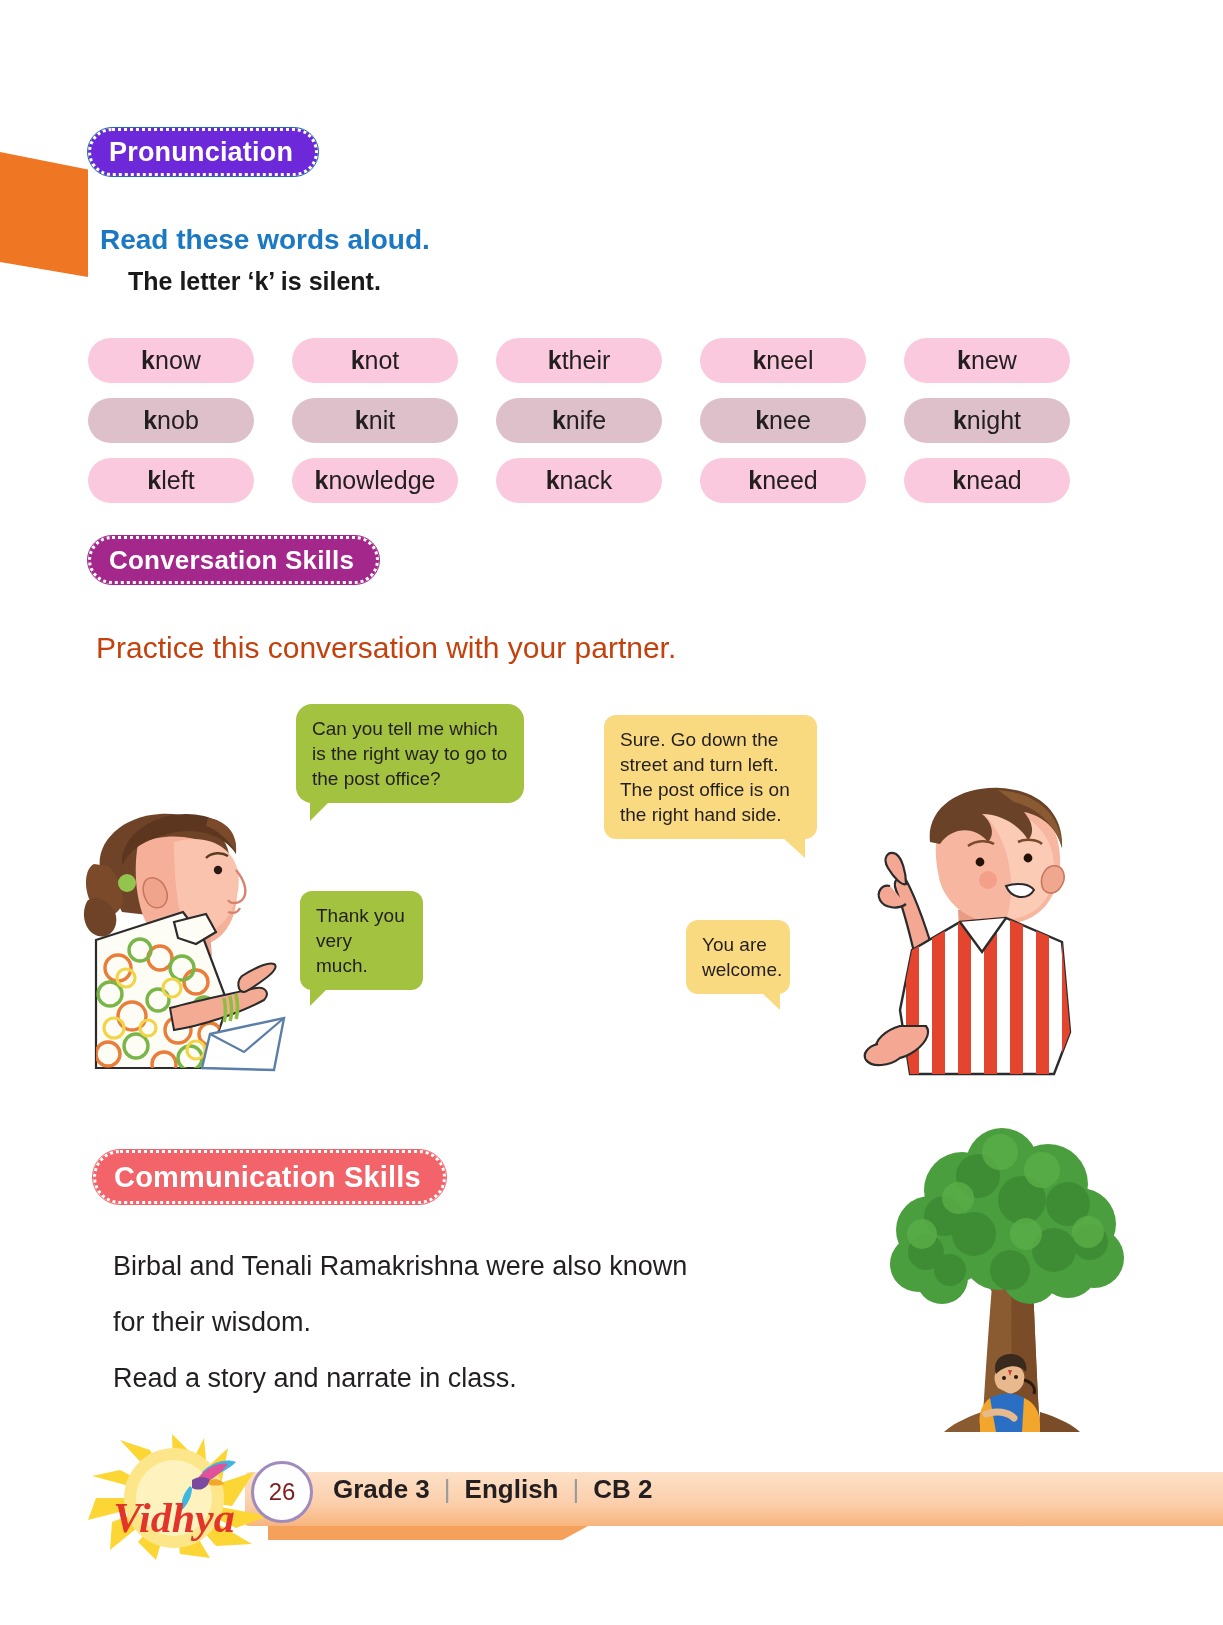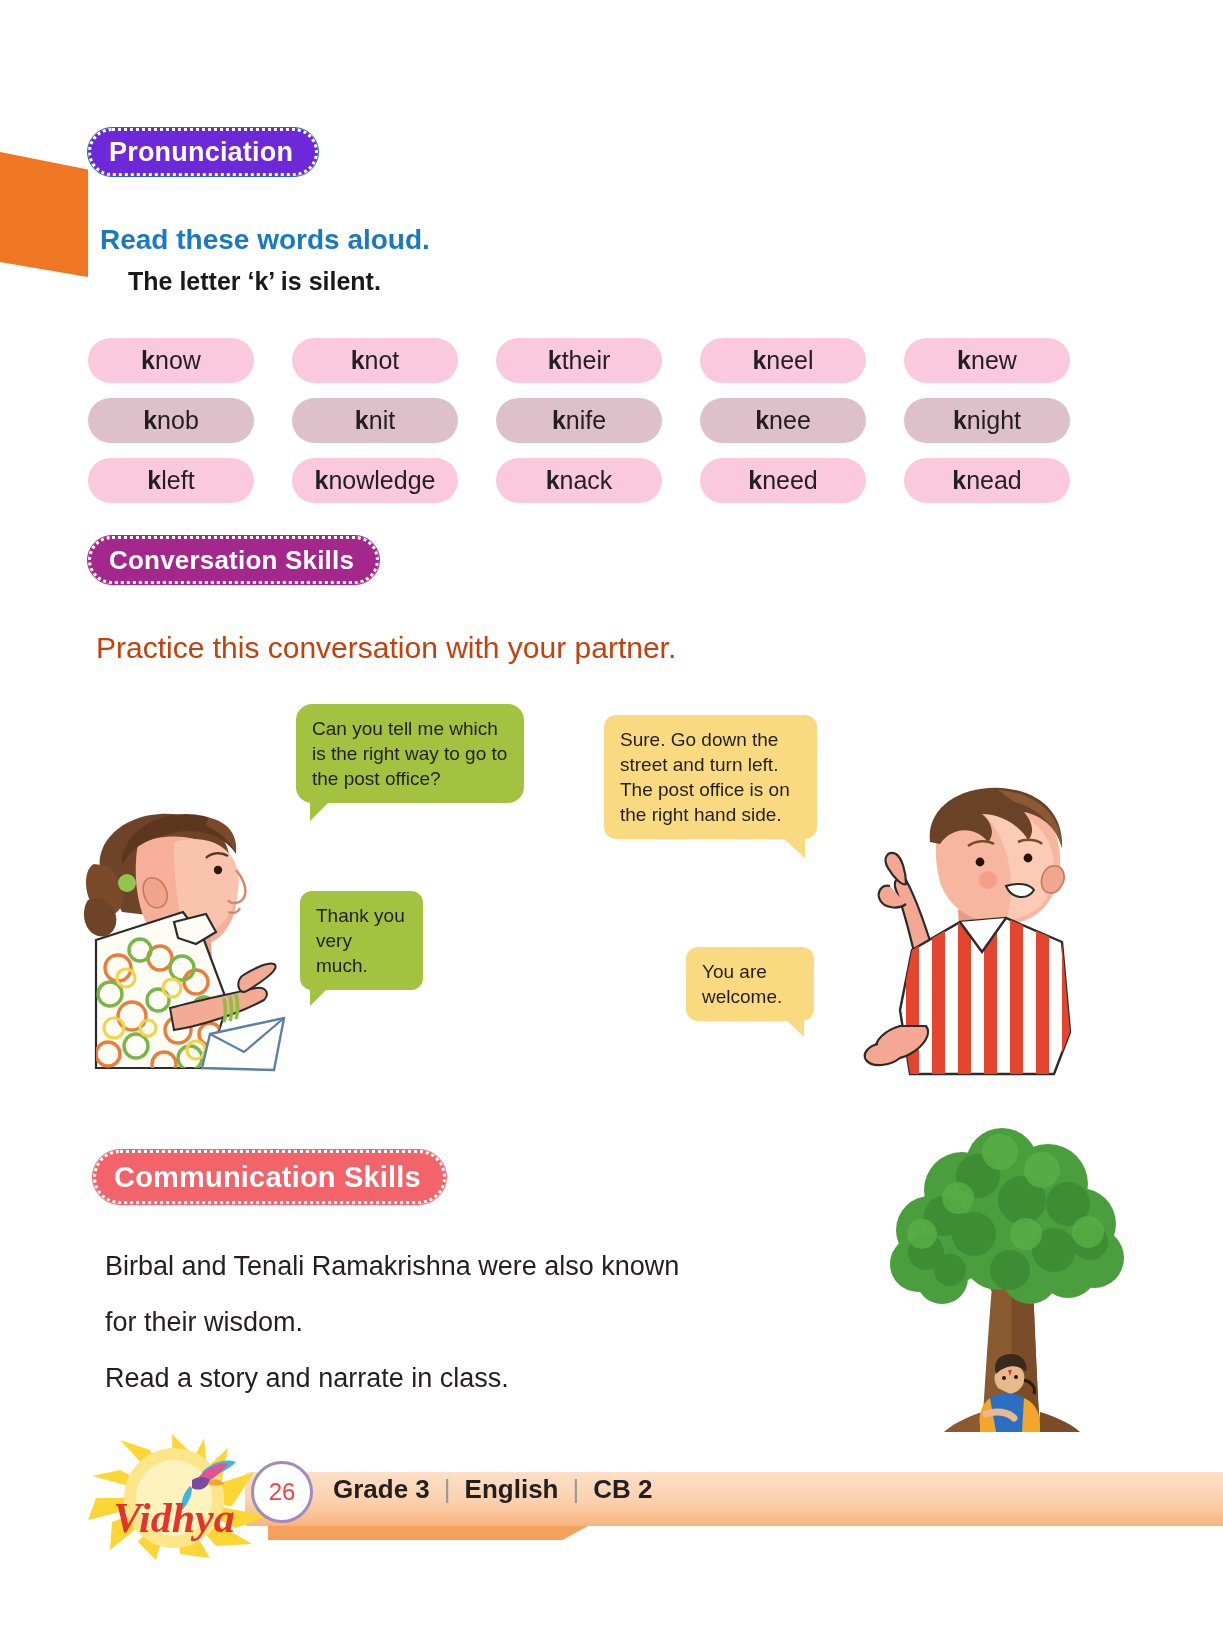--- a/index.html
+++ b/index.html
@@ -96,21 +96,21 @@
   .comm-text {
     position: absolute;
     left: 105px;
     top: 1238px;
     width: 700px;
     font-size: 27px;
     color: #231f20;
     line-height: 56px;
     font-weight: 300;
   }
-  .comm-text div { white-space: nowrap; }
+  .comm-text div { white-space: nowrap; margin-left: 8px; }
 
   
   .pill-grid {
     position: absolute;
     left: 88px;
     top: 338px;
     width: 1010px;
   }
   .pill-row {
     display: flex;
@@ -181,22 +181,22 @@
     width: 213px;
   }
   .b-sure .tail {
     right: 12px;
     bottom: -19px;
     border-right: 22px solid #fada81;
     border-bottom: 20px solid transparent;
   }
   .b-welcome {
     left: 686px;
-    top: 947px;
-    width: 128px;
+    top: 920px;
+    width: 104px;
   }
   .b-welcome .tail {
     right: 10px;
     bottom: -16px;
     border-right: 18px solid #fada81;
     border-bottom: 17px solid transparent;
   }
 
   
   .illus { position: absolute; }
@@ -229,21 +229,21 @@
     top: 1461px;
     width: 62px;
     height: 62px;
     border-radius: 50%;
     background: #ffffff;
     border: 3px solid #9f8bbd;
     display: flex;
     align-items: center;
     justify-content: center;
     font-size: 24px;
-    color: #ef4444;
+    color: #7f1d1d;
     box-sizing: border-box;
   }
   .footer-title {
     position: absolute;
     left: 333px;
     top: 1474px;
     font-size: 26px;
     font-weight: bold;
     color: #231f20;
     display: flex;

